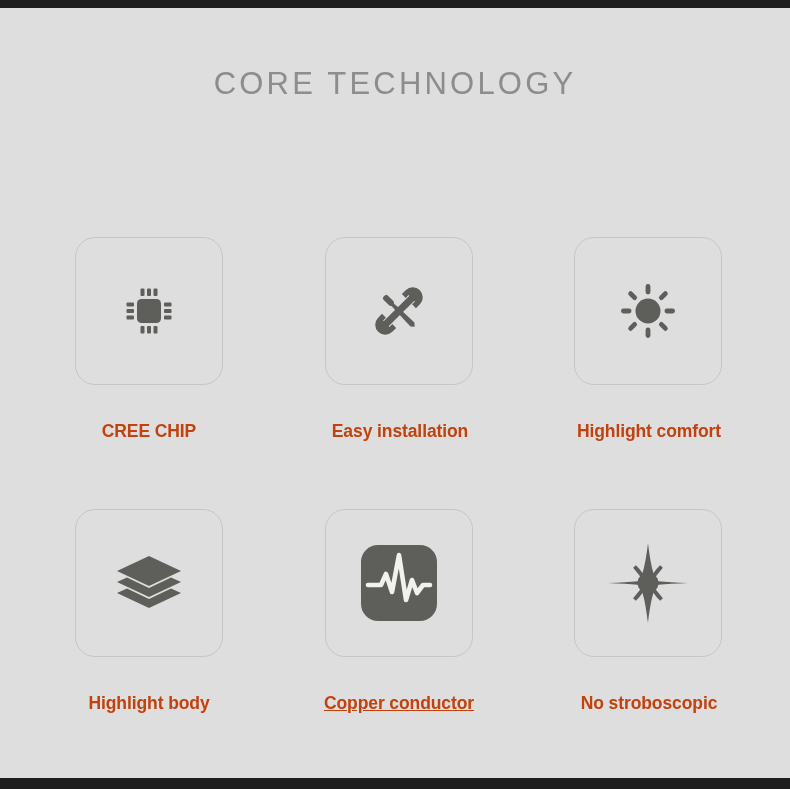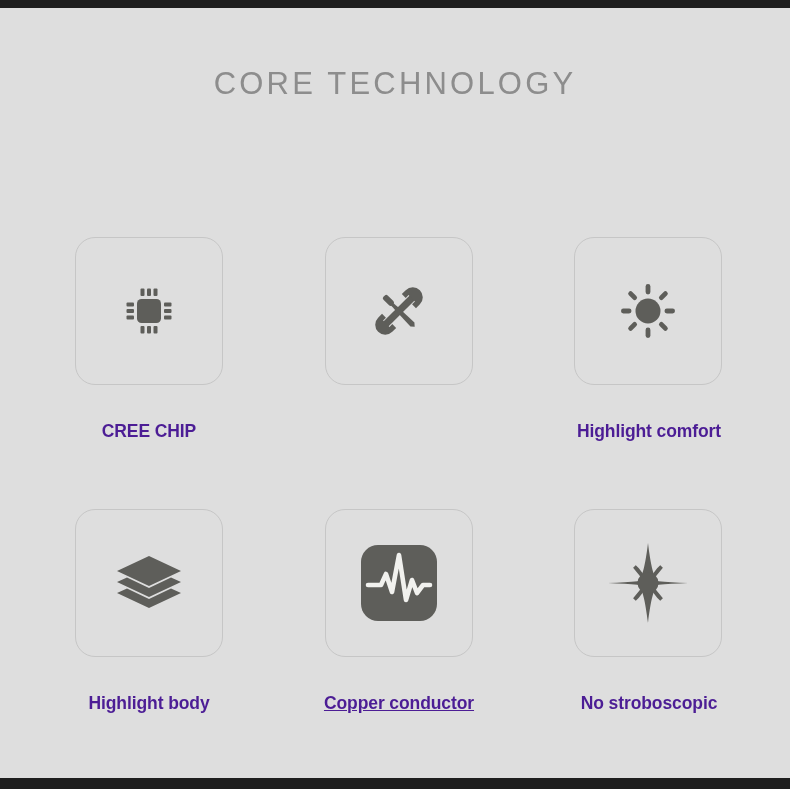--- a/index.html
+++ b/index.html
@@ -84,21 +84,21 @@
     display: flex;
     align-items: center;
     justify-content: center;
   }
   .cap {
     margin-top: 36px;
     text-align: center;
     font-family: "Liberation Sans", sans-serif;
     font-size: 17.5px;
     font-weight: 600;
-    color: #4c1d95;
+    color: #c2410c;
     white-space: nowrap;
     letter-spacing: -0.1px;
   }
   
   .c0 { left: 24px; }
   .c1 { left: 274px; }
   .c2 { left: 523px; }
   .r0 { top: 229px; }
   .r1 { top: 501px; }
 
@@ -165,20 +165,21 @@
 
                 <g transform="rotate(-45 32 32)">
                   <rect x="29" y="11" width="6" height="12" rx="2"></rect>
                   <rect x="30.2" y="22" width="3.6" height="5"></rect>
                   <path d="M30 26.5 h4 l0.8 24.5 -2.8 3.2 -2.8 -3.2 z"></path>
                 </g>
               </g>
             </svg>
           </div>
         </div>
+        <div class="cap cap-1">Easy installation</div>
       </div>
 
       <div class="cell c2 r0">
         <div class="card">
           <div class="icon-wrap">
             <svg width="64" height="64" viewBox="0 0 64 64" aria-hidden="true">
               <g fill="#5e5e5a">
                 <circle cx="32" cy="32" r="12.5"></circle>
                 <g>
                   <rect x="29.6" y="5" width="4.8" height="10.5" rx="2.4"></rect>

